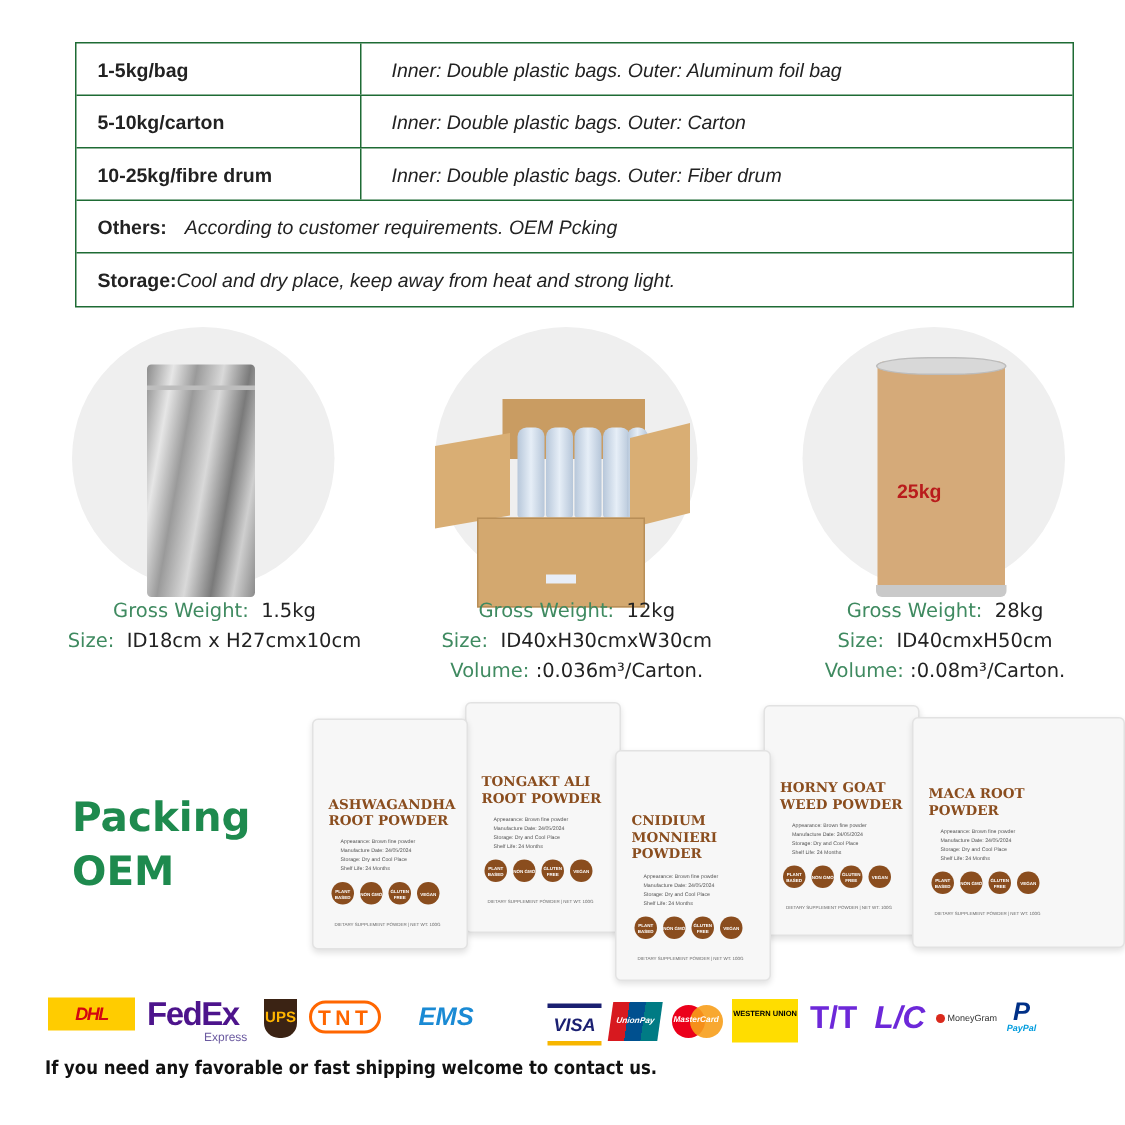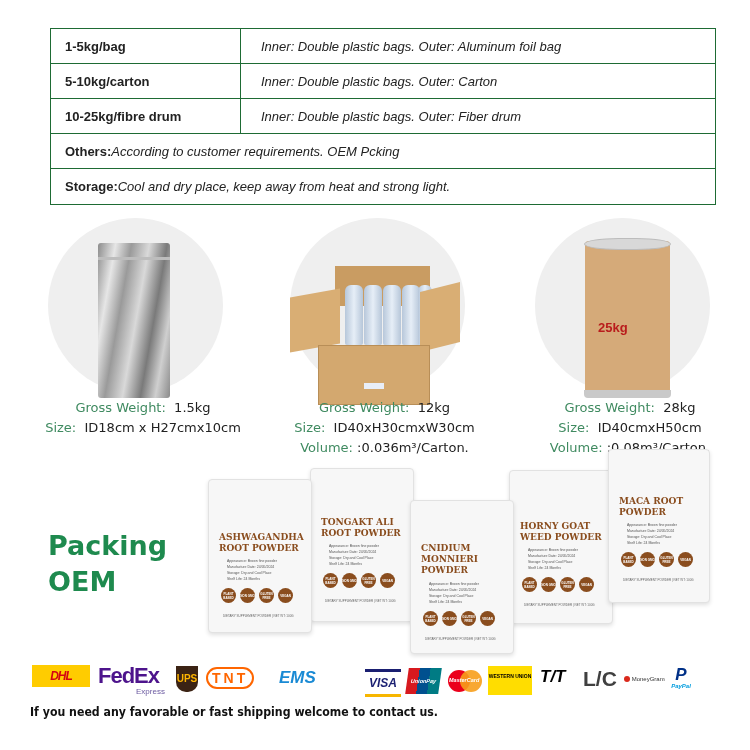--- a/index.html
+++ b/index.html
@@ -4,21 +4,21 @@
 <style>
   html,body{margin:0;padding:0;background:#fff;}
   body{width:750px;height:750px;position:relative;overflow:hidden;font-family:"Liberation Sans",sans-serif;color:#222;}
   
   .spec-table{position:absolute;left:50px;top:28px;width:666px;border:1.5px solid #1e6b34;box-sizing:border-box;text-align:center;}
   .row{display:flex;border-bottom:1.5px solid #1e6b34;height:35px;box-sizing:border-box;align-items:center;font-size:13px;}
   .row:last-child{border-bottom:none;}
   .row .c1{width:190px;padding-left:14px;font-weight:bold;height:100%;display:flex;align-items:center;border-right:1.5px solid #1e6b34;box-sizing:border-box;}
   .row .c2{padding-left:20px;font-style:italic;}
   .row.full{padding-left:14px;}
-  .row.full b{font-weight:bold;margin-right:0;}
+  .row.full b{font-weight:bold;margin-right:12px;}
   .row.full i{font-style:italic;}
   
   .circle{position:absolute;width:175px;height:175px;border-radius:50%;background:#efefef;}
   
   .cap{position:absolute;font-family:"DejaVu Sans",sans-serif;font-size:13px;text-align:center;white-space:nowrap;}
   .cap .k{color:#3f8a60;}
   .cap .v{color:#222;}
   .cap div{height:20px;line-height:20px;}
   
   .foil{position:absolute;left:98px;top:243px;width:72px;height:155px;border-radius:3px;
@@ -175,21 +175,21 @@
   </div>
   <div class="badges" style="top:110px;">
     <div class="badge">PLANT BASED</div>
     <div class="badge">NON GMO</div>
     <div class="badge">GLUTEN FREE</div>
     <div class="badge">VEGAN</div>
   </div>
   <div class="foot" style="top:136px;">DIETARY SUPPLEMENT POWDER | NET WT: 100G</div>
 </div>
 
-<div class="pouch" style="left:608px;top:449px;width:100px;height:152px;">
+<div class="pouch" style="left:608px;top:478px;width:100px;height:152px;padding-left:40px;">
   <div class="t" style="top:46px;width:70px;">MACA ROOT POWDER</div>
   <div class="info" style="top:72px;">
     <div>Appearance: Brown fine powder</div>
     <div>Manufacture Date: 24/05/2024</div>
     <div>Storage: Dry and Cool Place</div>
     <div>Shelf Life: 24 Months</div>
   </div>
   <div class="badges" style="top:102px;">
     <div class="badge">PLANT BASED</div>
     <div class="badge">NON GMO</div>
@@ -223,24 +223,24 @@
   <span>UnionPay</span>
 </div>
 <div class="logo" style="left:448px;top:670px;width:34px;height:22px;">
   <div style="position:absolute;left:0;top:0;width:22px;height:22px;border-radius:50%;background:#eb001b;"></div>
   <div style="position:absolute;left:12px;top:0;width:22px;height:22px;border-radius:50%;background:#f79e1b;opacity:.9;"></div>
   <span style="position:absolute;left:1px;top:7px;font-size:5.5px;color:#fff;font-style:italic;">MasterCard</span>
 </div>
 <div class="logo" style="left:488px;top:666px;width:44px;height:29px;background:#ffdd00;color:#000;font-size:5px;text-align:center;line-height:8px;padding-top:6px;box-sizing:border-box;">
   <span>WESTERN UNION</span>
 </div>
-<div class="logo" style="left:540px;top:667px;color:#000000;font-size:17px;font-style:italic;">
+<div class="logo" style="left:540px;top:667px;color:#6d28d9;font-size:21px;">
   <span>T/T</span>
 </div>
-<div class="logo" style="left:583px;top:667px;color:#404040;font-size:21px;">
+<div class="logo" style="left:583px;top:667px;color:#6d28d9;font-size:21px;font-style:italic;">
   <span>L/C</span>
 </div>
 <div class="logo" style="left:624px;top:676px;font-size:6px;color:#333;font-weight:normal;">
   <span style="display:inline-block;width:6px;height:6px;border-radius:50%;background:#da291c;vertical-align:middle;"></span>
   <span>MoneyGram</span>
 </div>
 <div class="logo" style="left:668px;top:666px;width:26px;text-align:center;">
   <div style="font-size:17px;color:#003087;font-style:italic;line-height:17px;">P</div>
   <div style="font-size:6px;color:#009cde;font-style:italic;">PayPal</div>
 </div>

